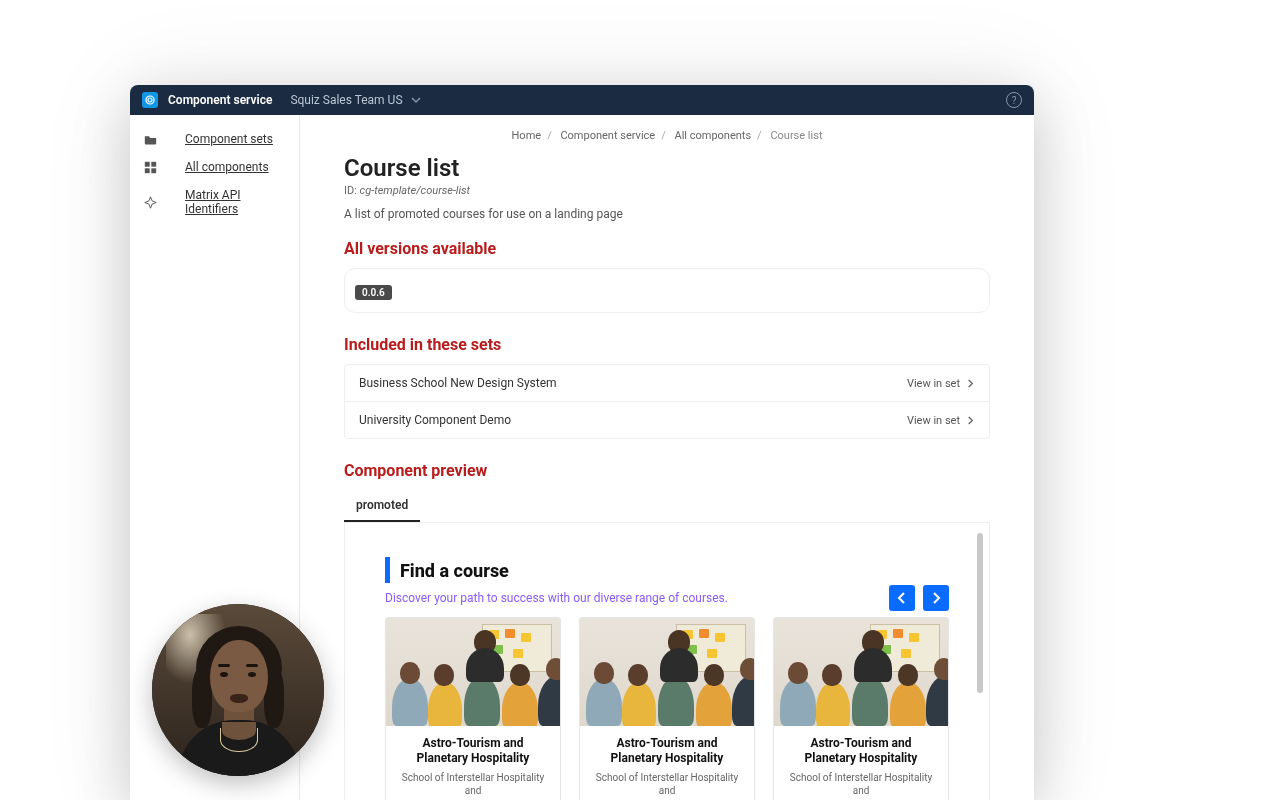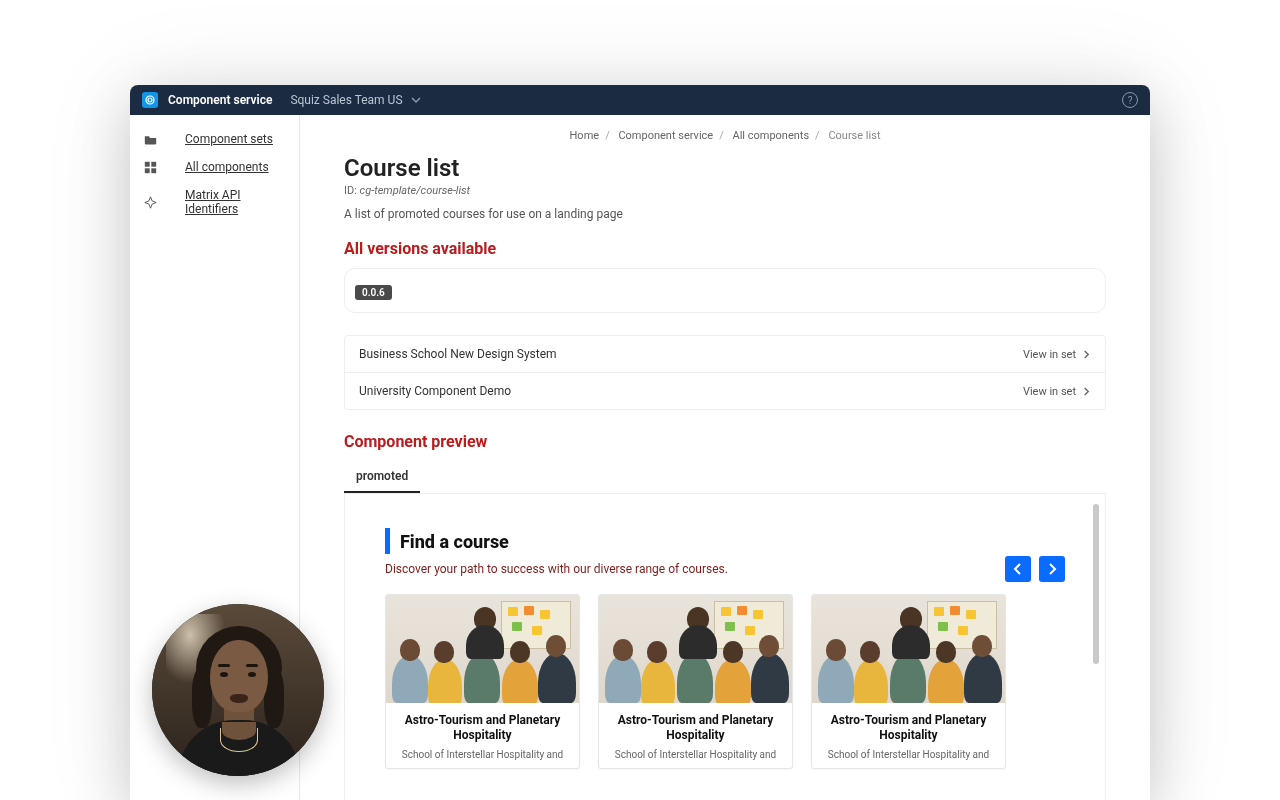--- a/index.html
+++ b/index.html
@@ -1,17 +1,17 @@
 <!DOCTYPE html>
 <html><head>
 <meta charset="utf-8">
 <style>
   * { box-sizing: border-box; margin: 0; padding: 0; }
   body { font-family: -apple-system, BlinkMacSystemFont, "Segoe UI", Roboto, Arial, sans-serif; background: #fff; width: 1280px; height: 800px; overflow: hidden; position: relative; }
-  .frame { position: absolute; left: 130px; top: 85px; width: 1020px; height: 715px; background: #fff; border-radius: 8px 8px 0 0; box-shadow: 0 18px 60px rgba(0,0,0,0.18), 0 0 100px rgba(0,0,0,0.08); overflow: hidden; }
+  .frame { position: absolute; left: 130px; top: 85px; width: 904px; height: 715px; background: #fff; border-radius: 8px 8px 0 0; box-shadow: 0 18px 60px rgba(0,0,0,0.18), 0 0 100px rgba(0,0,0,0.08); overflow: hidden; }
   .topbar { height: 30px; background: #1b2c42; display: flex; align-items: center; padding: 0 12px; color: #fff; font-size: 12px; }
   .logo { width: 16px; height: 16px; background: #1396e7; border-radius: 3px; display:flex; align-items:center; justify-content:center; margin-right: 10px; }
   .logo svg { width:10px; height:10px; }
   .app-title { font-weight: 600; margin-right: 18px; font-size:12px; }
   .team { color: #b9c4d3; font-size: 12px; display:flex; align-items:center; gap:8px; cursor:pointer; }
   .team svg { width:10px; height:10px; }
   .help-icon { margin-left:auto; width:16px; height:16px; border-radius:50%; border:1.5px solid #8896ab; color:#8896ab; display:flex; align-items:center; justify-content:center; font-size:10px; cursor:pointer; }
   .body { display:flex; height:calc(100% - 30px); }
   .sidebar { width: 170px; background:#fff; border-right:1px solid #e8e8e8; padding-top:10px; }
   .nav-item { display:flex; align-items:center; gap:28px; padding:7px 14px; font-size:12px; color:#333; cursor:pointer;text-decoration:underline; }
@@ -32,21 +32,21 @@
   .set-row + .set-row { border-top:1px solid #eee; }
   .view-in-set { display:flex; align-items:center; gap:6px; color:#555; font-size:11px; }
   .view-in-set svg { width:9px; height:9px; }
   .tabs { border-bottom:1px solid #eee; display:flex; }
   .tab { padding:8px 12px; font-size:12px; font-weight:600; color:#333; border-bottom:2px solid #222; cursor:pointer; }
   .preview-box { border:1px solid #eee; border-top:none; padding:34px 40px 0 40px; height:360px; position:relative; }
   .scroll-ind { position:absolute; right:6px; top:10px; width:6px; height:160px; background:#c9c9c9; border-radius:3px; }
   .find-title-wrap { display:flex; align-items:center; gap:10px; margin-bottom:8px; }
   .accent-bar { width:5px; height:26px; background:#0a6cff; }
   .find-title { font-size:18px; font-weight:800; color:#111; }
-  .find-sub { font-size:12px; color:#7f1d1d; margin-bottom:18px; }
+  .find-sub { font-size:12px; color:#8b5cf6; margin-bottom:12px; }
   .carousel-hdr { position:absolute; right:40px; top:62px; display:flex; gap:8px; }
   .car-btn { width:26px; height:26px; background:#0a6cff; border-radius:3px; display:flex; align-items:center; justify-content:center; cursor:pointer; }
   .car-btn svg { width:12px; height:12px; fill:#fff; }
   .cards { display:flex; gap:18px; }
   .card { width:195px; background:#fff; border:1px solid #e6e6e6; border-radius:3px; overflow:hidden; box-shadow:0 1px 2px rgba(0,0,0,0.04); }
   .card-img { width:100%; height:108px; background:#ddd; position:relative; overflow:hidden; }
   .card-body { padding:10px 10px 6px 10px; text-align:center; }
   .card-title { font-size:12px; font-weight:700; color:#111; line-height:1.25; margin-bottom:6px; }
   .card-sub { font-size:10px; color:#666; line-height:1.25; }
   
@@ -128,20 +128,21 @@
         <span>ID:</span>
         <span class="idval">cg-template/course-list</span>
       </div>
       <div class="desc">A list of promoted courses for use on a landing page</div>
 
       <h2 class="sect">All versions available</h2>
       <div class="versions">
         <span class="vbadge">0.0.6</span>
       </div>
 
+      <h2 class="sect">Included in these sets</h2>
       <div class="sets">
         <div class="set-row">
           <span>Business School New Design System</span>
           <span class="view-in-set">
             <span>View in set</span>
             <svg viewBox="0 0 10 10">
                 <path d="M3 1 L7 5 L3 9" fill="none" stroke="#666" stroke-width="1.5"></path>
               </svg>
           </span>
         </div>

